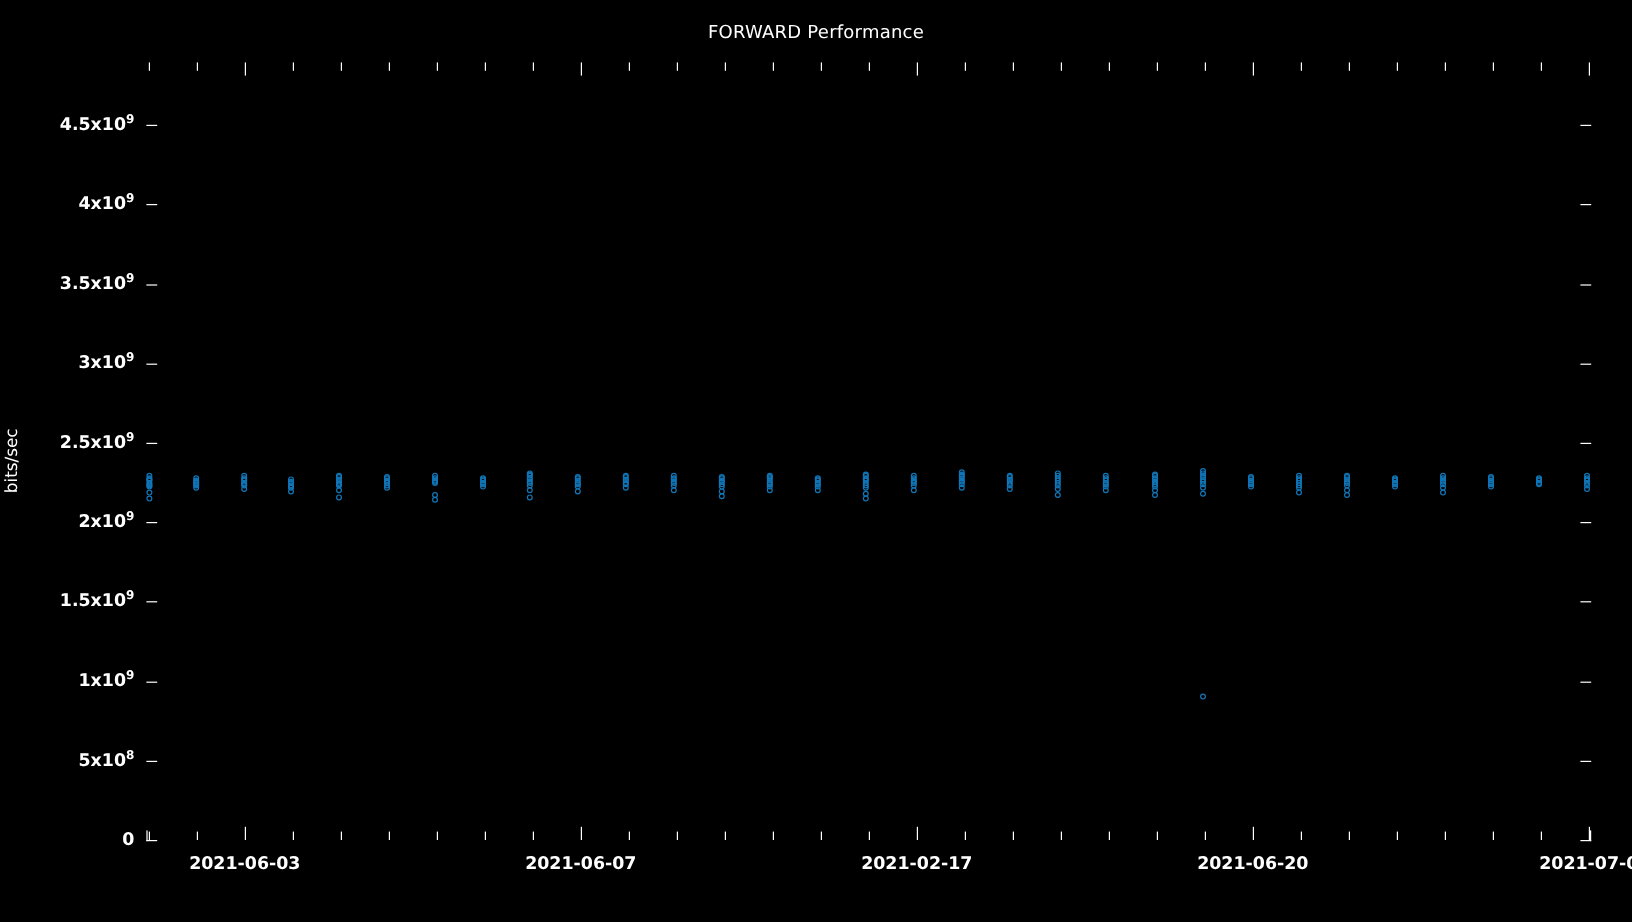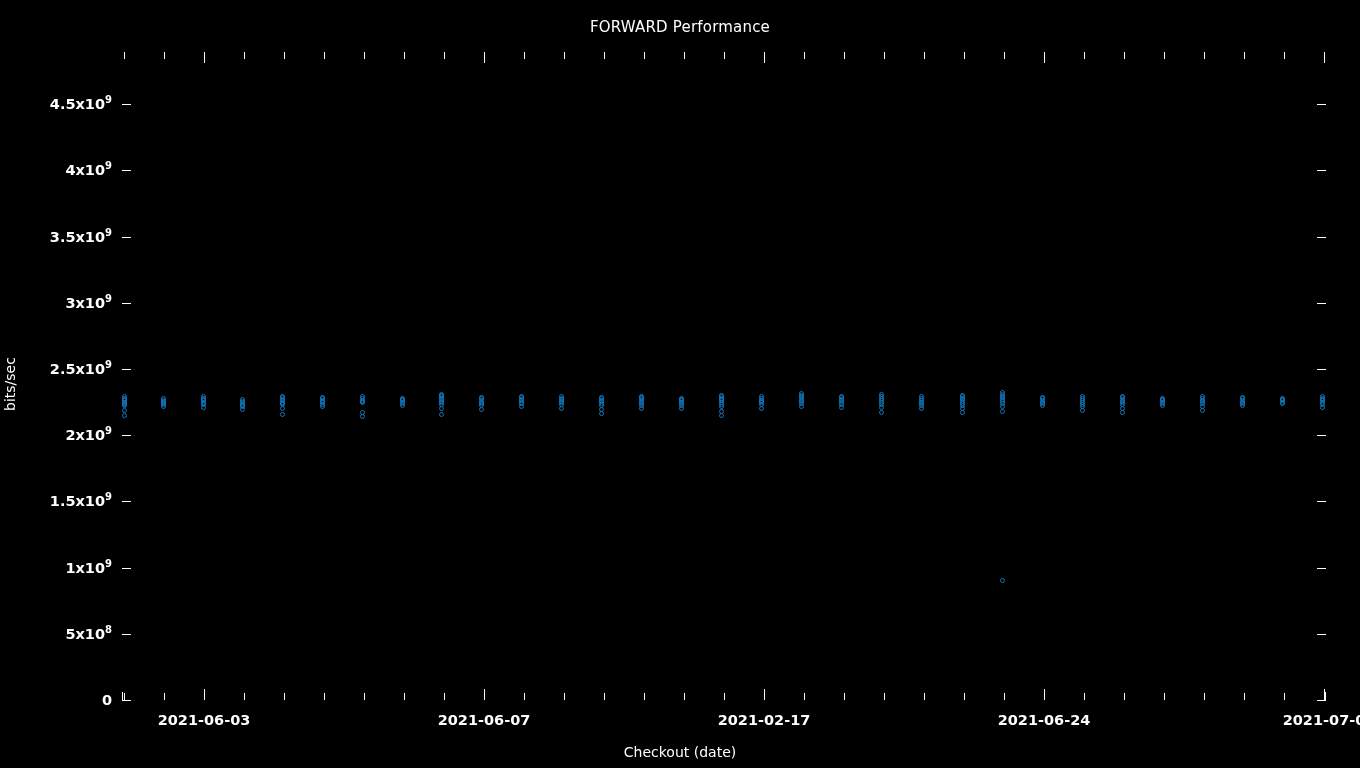--- a/index.html
+++ b/index.html
@@ -386,25 +386,24 @@
       <div class="pt" style="left: 1319.5px; top: 398.276px; border-color: rgb(17, 118, 184);"></div>
       <div class="pt" style="left: 1319.5px; top: 400.262px; border-color: rgb(17, 118, 184);"></div>
       <div class="pt" style="left: 1319.5px; top: 402.248px; border-color: rgb(17, 118, 184);"></div>
       <div class="pt" style="left: 1319.5px; top: 404.896px; border-color: rgb(17, 118, 184);"></div>
     </div>
 
   <div id="xlabels">
       <div class="xlabel" style="left: 204px;">2021-06-03</div>
       <div class="xlabel" style="left: 484px;">2021-06-07</div>
       <div class="xlabel" style="left: 764px;">2021-02-17</div>
-      <div class="xlabel" style="left: 1044px;">2021-06-24</div>
+      <div class="xlabel" style="left: 1044px;">2021-06-20</div>
       <div class="xlabel" style="left: 1324px;">2021-07-0</div>
     </div>
 
-  <div class="axis-title-x">Checkout (date)</div>
 
 <div class="tick tick-left" style="left: 122px; top: 700px; width: 9px;"></div>
     <div class="tick tick-right" style="left: 1317px; top: 700px; width: 9px;"></div>
     <div class="tick tick-left" style="left: 122px; top: 634px; width: 9px;"></div>
     <div class="tick tick-right" style="left: 1317px; top: 634px; width: 9px;"></div>
     <div class="tick tick-left" style="left: 122px; top: 568px; width: 9px;"></div>
     <div class="tick tick-right" style="left: 1317px; top: 568px; width: 9px;"></div>
     <div class="tick tick-left" style="left: 122px; top: 501px; width: 9px;"></div>
     <div class="tick tick-right" style="left: 1317px; top: 501px; width: 9px;"></div>
     <div class="tick tick-left" style="left: 122px; top: 435px; width: 9px;"></div>

